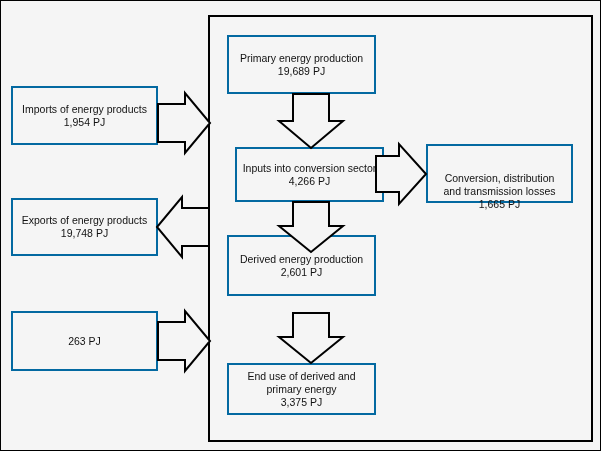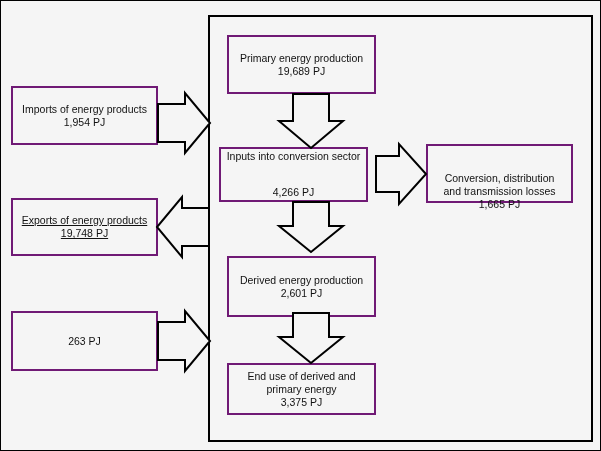--- a/index.html
+++ b/index.html
@@ -19,42 +19,42 @@
     color:#111;
   }
   .bigrect{
     position:absolute;
     left:207px;top:14px;width:385px;height:427px;
     border:2px solid #000;
     box-sizing:border-box;
   }
   .nodebox{
     position:absolute;
-    border:2px solid #701a75;
+    border:2px solid #0369a1;
     box-sizing:border-box;
     background:#f5f5f5;
     display:flex;
     flex-direction:column;
     align-items:center;
     justify-content:center;
     text-align:center;
     padding:1px 2px;
   }
   .nodebox .lbl{display:block;}
   .nodebox .val{display:block;}
   .w140{max-width:140px;}
   .w130{max-width:130px;margin-top:36px;}
   .w120{max-width:120px;}
   
   #box-imports {left:10px; top:85px; width:147px;height:59px;}
-  #box-exports {left:10px; top:197px;width:147px;height:58px;text-decoration:underline;}
+  #box-exports {left:10px; top:197px;width:147px;height:58px;}
   #box-stock   {left:10px; top:310px;width:147px;height:60px;}
   #box-primary {left:226px;top:34px; width:149px;height:59px;}
-  #box-inputs  {left:218px;top:146px;width:149px;height:55px;justify-content:space-between;}
-  #box-derived {left:226px;top:255px;width:149px;height:61px;}
+  #box-inputs  {left:234px;top:146px;width:149px;height:55px;}
+  #box-derived {left:226px;top:234px;width:149px;height:61px;}
   #box-enduse  {left:226px;top:362px;width:149px;height:52px;}
   #box-losses  {left:425px;top:143px;width:147px;height:59px;}
   .arrow{position:absolute;overflow:visible;}
   .arrow polygon{
     fill:#f5f5f5;
     stroke:#000;
     stroke-width:2;
     stroke-linejoin:miter;
   }
 </style>

